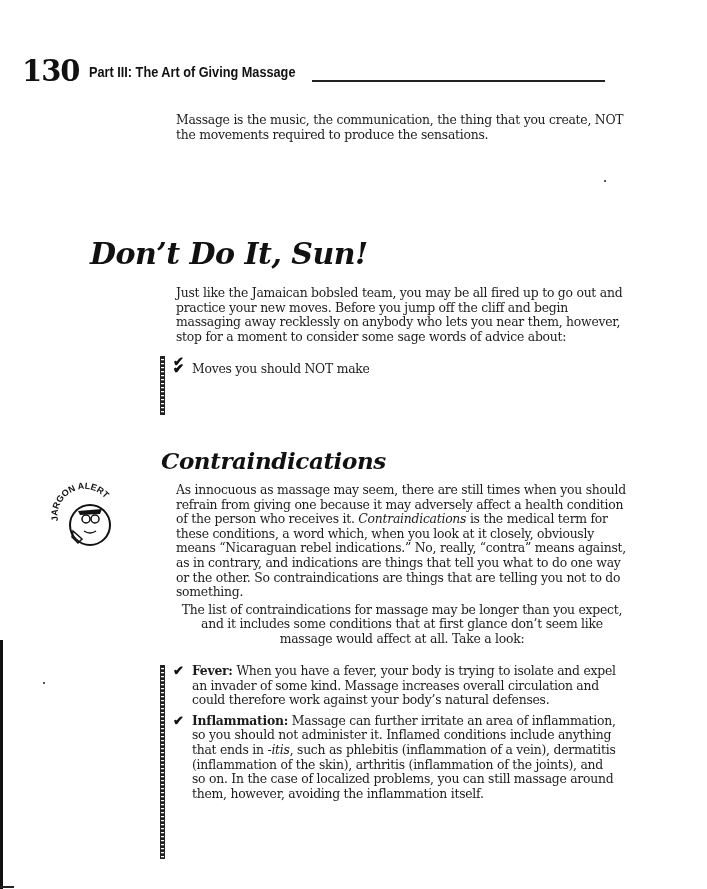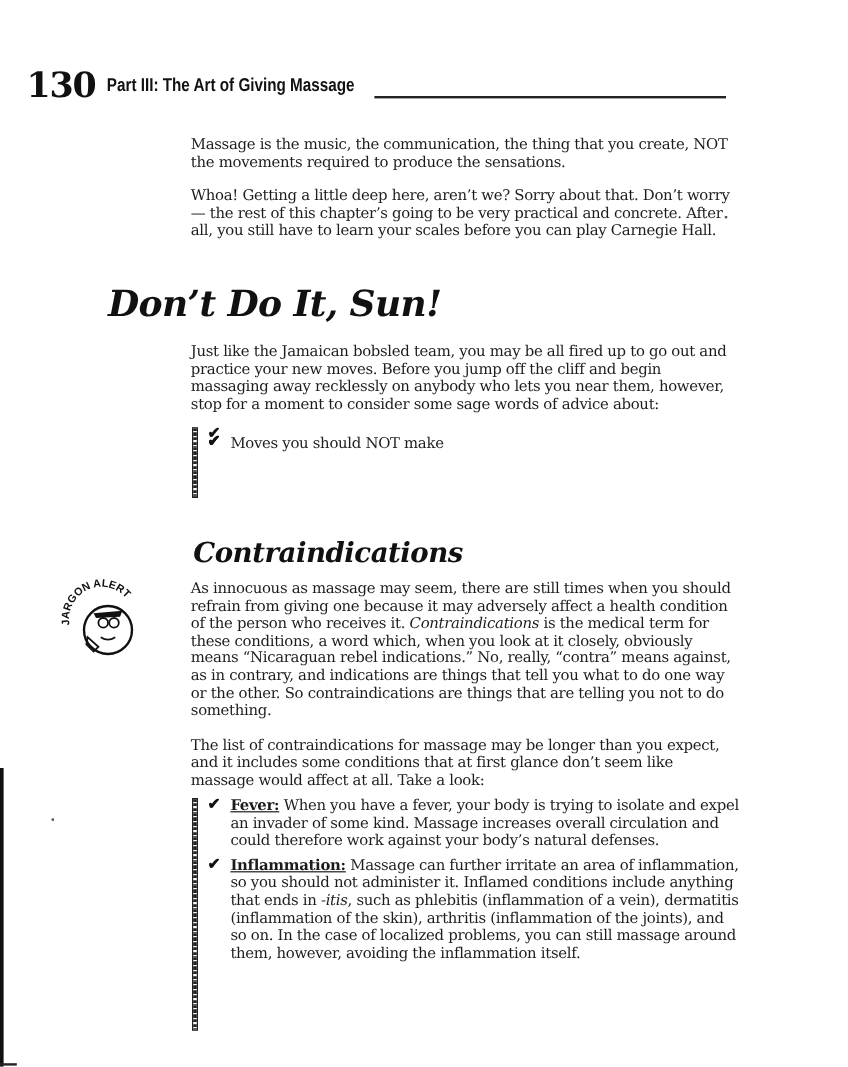--- a/index.html
+++ b/index.html
@@ -1,45 +1,44 @@
 <!DOCTYPE html>
 <html><head>
 <meta charset="utf-8">
 <style>
   html, body { margin: 0; padding: 0; background: #ffffff; }
   body { width: 707px; height: 889px; position: relative; overflow: hidden; color: #1a1a1a; font-family: "DejaVu Serif", serif; }
   .page-number { position: absolute; left: 22px; top: 54px; font-family: "DejaVu Serif", serif; font-weight: bold; font-size: 29px; letter-spacing: -1px; color: #111; }
   .running-head { position: absolute; left: 89px; top: 63px; font-family: "Liberation Sans", sans-serif; font-weight: bold; font-size: 15.5px; transform: scaleX(0.82); transform-origin: left center; color: #111; white-space: nowrap; }
   .head-rule { position: absolute; left: 312px; top: 80px; width: 293px; height: 0; border-top: 2px solid #222; }
-  .body-text { position: absolute; left: 159px; width: 452px; font-size: 12.4px; line-height: 14.6px; color: #1c1c1c; font-family: "DejaVu Serif", serif; letter-spacing: -0.25px; }
+  .body-text { position: absolute; left: 176px; width: 452px; font-size: 12.4px; line-height: 14.6px; color: #1c1c1c; font-family: "DejaVu Serif", serif; letter-spacing: -0.25px; }
   .body-text p { margin: 0; }
   .h1 { position: absolute; left: 90px; top: 236px; font-family: "DejaVu Serif", serif; font-style: italic; font-weight: bold; font-size: 30px; letter-spacing: -0.5px; color: #111; }
   .h2 { position: absolute; left: 161px; top: 447px; font-family: "DejaVu Serif", serif; font-style: italic; font-weight: bold; font-size: 23px; letter-spacing: -0.4px; color: #111; }
   .bullet-list { position: absolute; left: 160px; width: 460px; font-family: "DejaVu Serif", serif; font-size: 12.4px; line-height: 14.6px; letter-spacing: -0.25px; color: #1c1c1c; }
   .list-bar { position: absolute; left: 0; width: 5px; background: repeating-linear-gradient(to bottom, #222 0 2px, #fff 2px 3px, #555 3px 4px); border: 1px solid #222; box-sizing: border-box; }
   .bullet-item { position: relative; padding-left: 32px; }
   .check { position: absolute; left: 13px; top: 0; font-size: 13px; font-weight: bold; color: #111; }
-  .bullet-item b { font-weight: bold; text-decoration: underline; }
+  .bullet-item b { font-weight: bold; }
   .jargon-icon { position: absolute; left: 48px; top: 481px; width: 70px; height: 70px; }
   .left-edge { position: absolute; left: 0; top: 640px; width: 3px; height: 249px; background: #111; }
   .left-edge-foot { position: absolute; left: 0; top: 886px; width: 14px; height: 2px; background: #222; }
   .speck { position: absolute; width: 2px; height: 2px; background: #555; }
 </style>
 </head>
 <body>
 
 <div>
 
   <div class="page-number">130</div>
   <div class="running-head">Part III: The Art of Giving Massage</div>
   <div class="head-rule"></div>
 
   <div class="body-text" style="top:113px;">
     <p>Massage is the music, the communication, the thing that you create, NOT the movements required to produce the sensations.</p>
-    <p style="margin-top:14px;">Whoa! Getting a little deep here, aren’t we? Sorry about that. Don’t worry — the rest of this chapter’s going to be very practical and concrete. After all, you still have to learn your scales before you can play Carnegie Hall.</p>
   </div>
 
   <div class="h1">Don’t Do It, Sun!</div>
 
   <div class="body-text" style="top:286px;">
     <p>Just like the Jamaican bobsled team, you may be all fired up to go out and practice your new moves. Before you jump off the cliff and begin massaging away recklessly on anybody who lets you near them, however, stop for a moment to consider some sage words of advice about:</p>
   </div>
 
   <div class="bullet-list" style="top:355px;">
     <div class="list-bar" style="top:1px; height:59px;"></div>
@@ -67,21 +66,21 @@
     <circle cx="42" cy="44" r="20" fill="#fff" stroke="#111" stroke-width="2"></circle>
     <circle cx="38" cy="38" r="4" fill="none" stroke="#111" stroke-width="1.5"></circle>
     <circle cx="47" cy="38" r="4" fill="none" stroke="#111" stroke-width="1.5"></circle>
     <path d="M 30 30 L 54 28 L 52 33 L 32 34 Z" fill="#111"></path>
     <path d="M 36 50 Q 42 54 48 50" fill="none" stroke="#111" stroke-width="1.5"></path>
     <path d="M 25 50 L 34 58 L 30 62 L 24 56 Z" fill="none" stroke="#111" stroke-width="1.5"></path>
   </svg>
 
   <div class="body-text" style="top:483px;">
     <p><span>As innocuous as massage may seem, there are still times when you should refrain from giving one because it may adversely affect a health condition of the person who receives it. </span><i>Contraindications</i><span> is the medical term for these conditions, a word which, when you look at it closely, obviously means “Nicaraguan rebel indications.” No, really, “contra” means against, as in contrary, and indications are things that tell you what to do one way or the other. So contraindications are things that are telling you not to do something.</span></p>
-    <p style="margin-top:14px;">The list of contraindications for massage may be longer than you expect, and it includes some conditions that at first glance don’t seem like massage would affect at all. Take a look:</p>
+    <p style="margin-top:3px;text-align:center;">The list of contraindications for massage may be longer than you expect, and it includes some conditions that at first glance don’t seem like massage would affect at all. Take a look:</p>
   </div>
 
   <div class="bullet-list" style="top:664px;">
     <div class="list-bar" style="top:1px; height:194px;"></div>
     <div class="bullet-item" style="margin-bottom:6px;">
       <span class="check">✔</span>
       <b>Fever:</b><span> When you have a fever, your body is trying to isolate and expel an invader of some kind. Massage increases overall circulation and could therefore work against your body’s natural defenses.</span>
     </div>
     <div class="bullet-item">
       <span class="check">✔</span>

